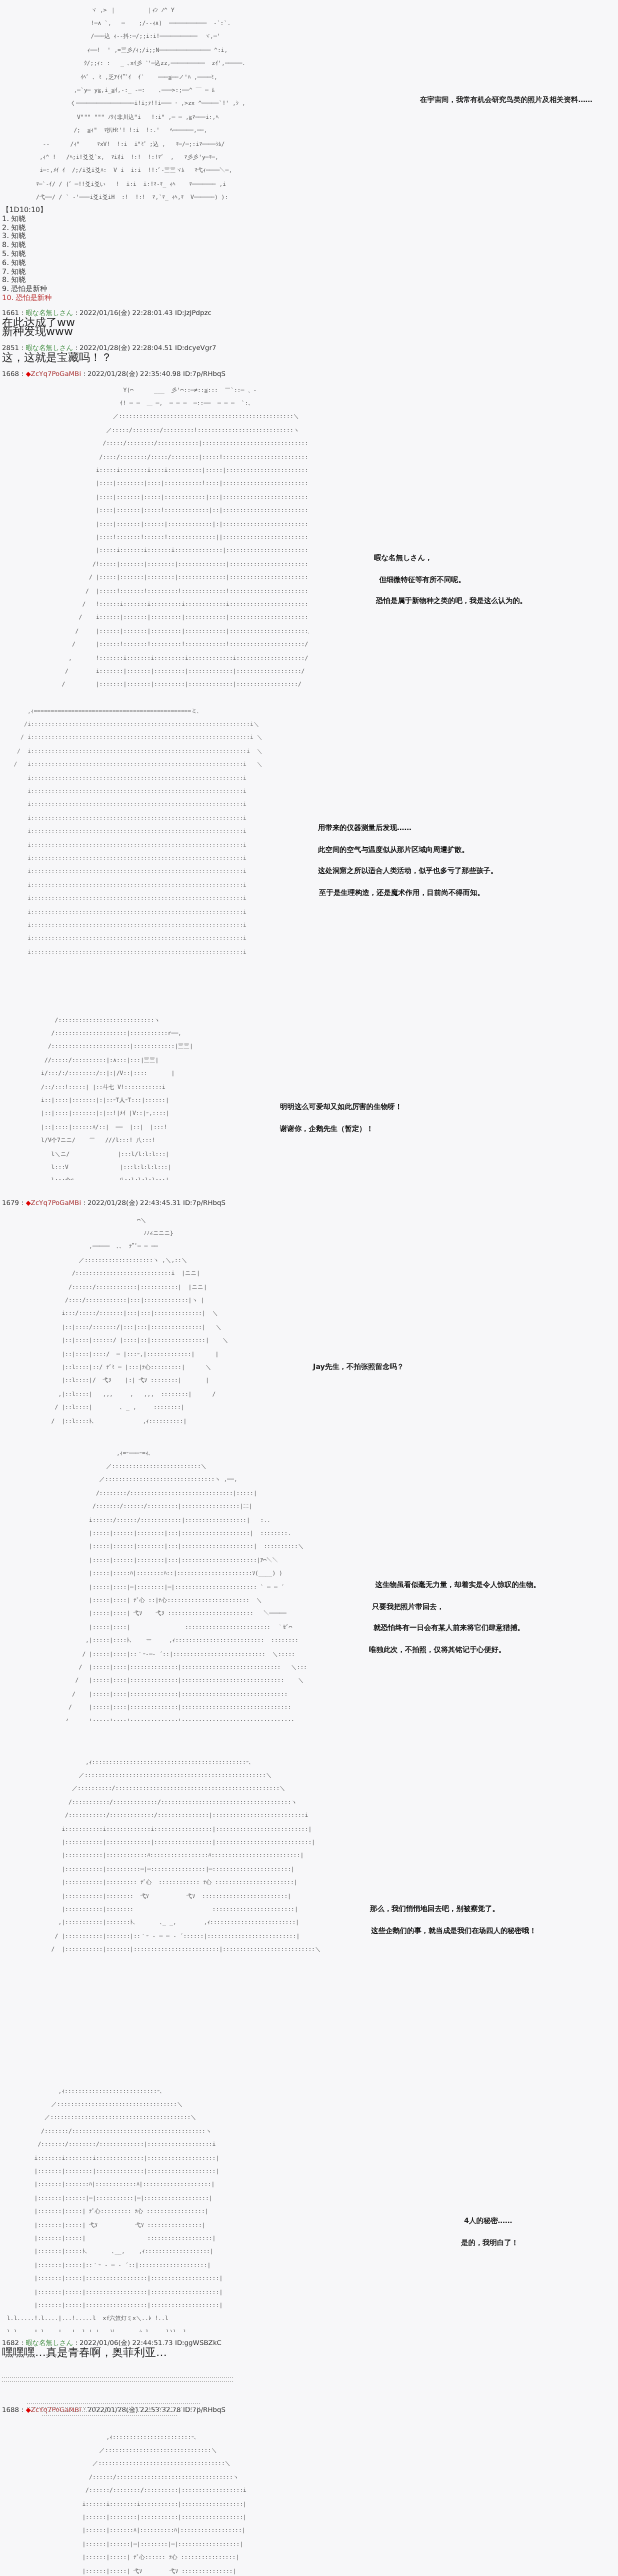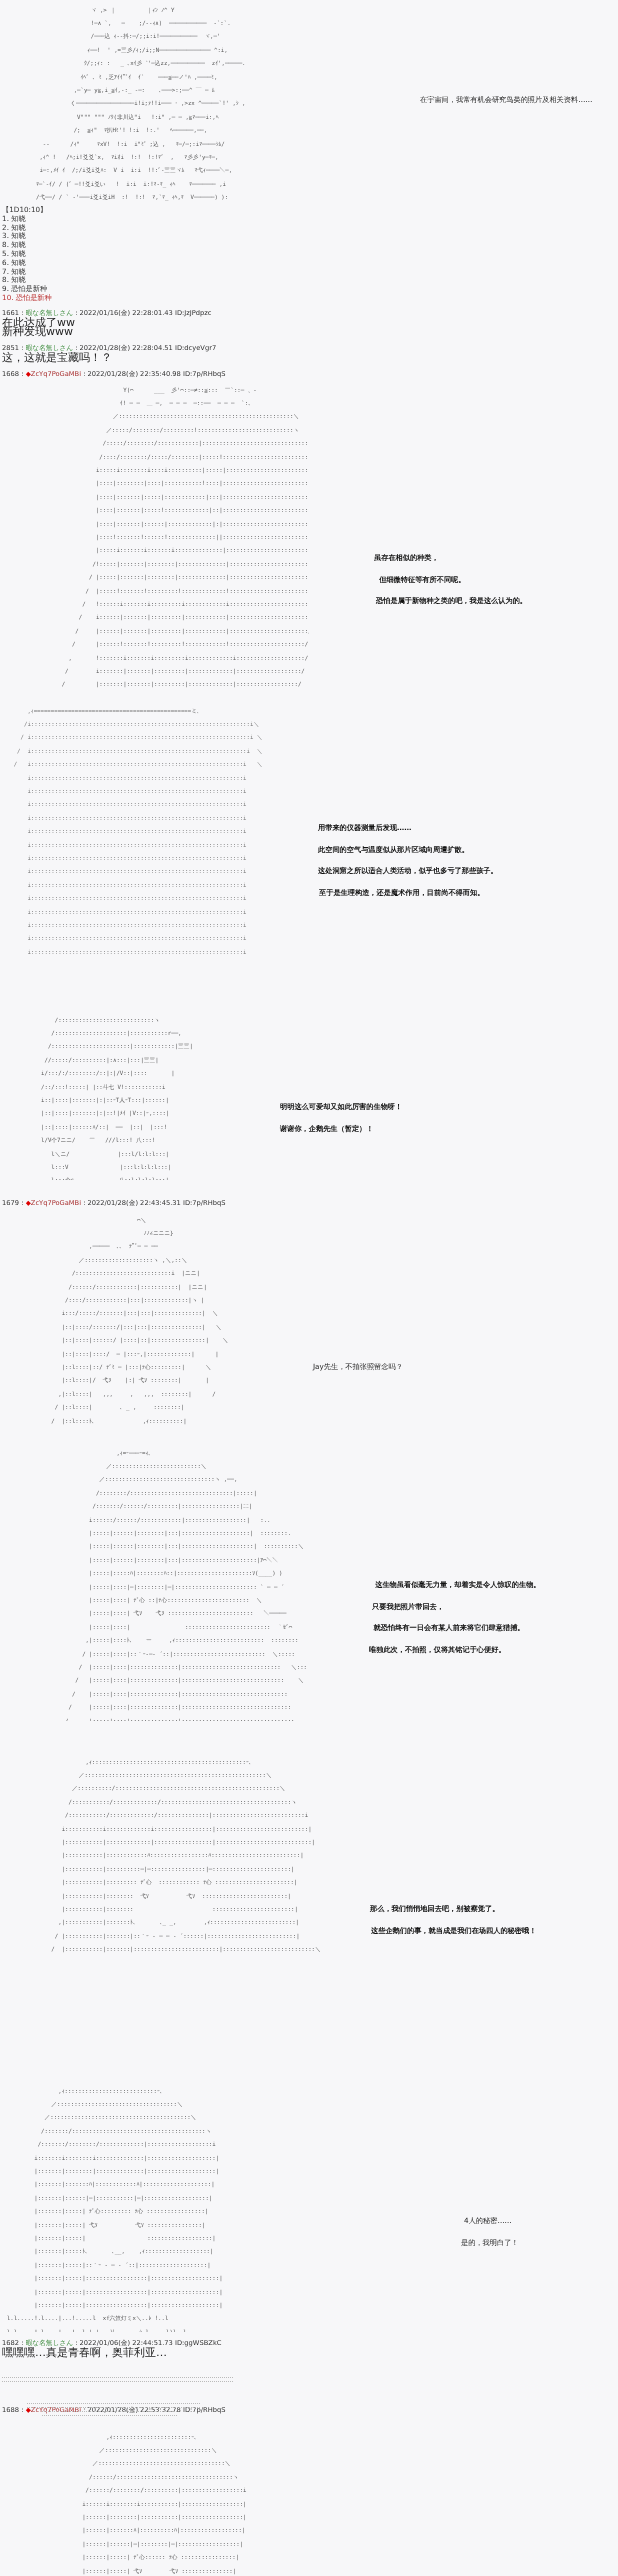--- a/index.html
+++ b/index.html
@@ -6,21 +6,21 @@
   body {
     width:618px; height:3777px; background:#f7f7f9; position:relative; overflow:hidden;
     font-family:"DejaVu Sans", "Liberation Sans", sans-serif; color:#333;
   }
   .aa {
     position:absolute; font-family:"DejaVu Sans Mono","Liberation Mono",monospace;
     font-size:5.7px; line-height:6.7px; color:#555; white-space:pre; overflow:hidden;
   }
   .aa .row { display:block; height:6.7px; }
   .narr { position:absolute; font-size:7.2px; line-height:8.2px; color:#222; }
-  .narr p { margin:0 0 13.4px 0; white-space:nowrap; }
+  .narr p { margin:0 0 13.4px 0; white-space:nowrap;font-weight:bold; }
   .narr.bold { font-weight:bold; color:#111; }
   .post-header { position:absolute; left:2.1px; font-size:6.7px; color:#333; white-space:nowrap; }
   .post-header .name-anon { color:#3a8a3a; }
   .post-header .name-trip { color:#a33; }
   .post-header .diamond { color:#d00; font-size:6.7px; }
   .post-body { position:absolute; left:2.1px; font-size:11px; line-height:9.3px; color:#222; }
   .post-body .line { display:block; white-space:nowrap; }
   .menu { position:absolute; left:2.1px; top:206px; font-size:7.2px; line-height:8.8px; color:#333; }
   .menu .title { font-weight:normal; }
   .menu .item { display:block; }
@@ -127,21 +127,21 @@
 
 
 
 
 
 
 
 
 </div>
 <div class="narr bold" style="left:374px; top:554px;">
-  <p>虽存在相似的种类，</p>
+  <p>暇な名無しさん，</p>
   <p style="padding-left:5.2px;">但细微特征等有所不同呢。</p>
   <p style="padding-left:2.1px;">恐怕是属于新物种之类的吧，我是这么认为的。</p>
 </div>
 
 <div class="aa" style="left:0px; top:701px; width:278px; height:258px; color:#777;">
 <span class="row">        ,ｨ==============================================ミ､</span>
 <span class="row">       /i::::::::::::::::::::::::::::::::::::::::::::::::::::::::::::::::i＼</span>
 <span class="row">      / i::::::::::::::::::::::::::::::::::::::::::::::::::::::::::::::::i ＼</span>
 <span class="row">     /  i:::::::::::::::::::::::::::::::::::::::::::::::::::::::::::::::i  ＼</span>
 <span class="row">    /   i::::::::::::::::::::::::::::::::::::::::::::::::::::::::::::::i   ＼</span>

